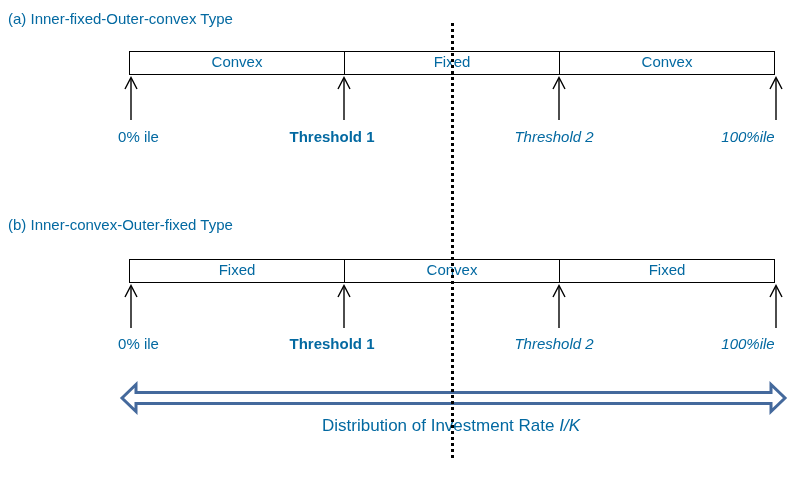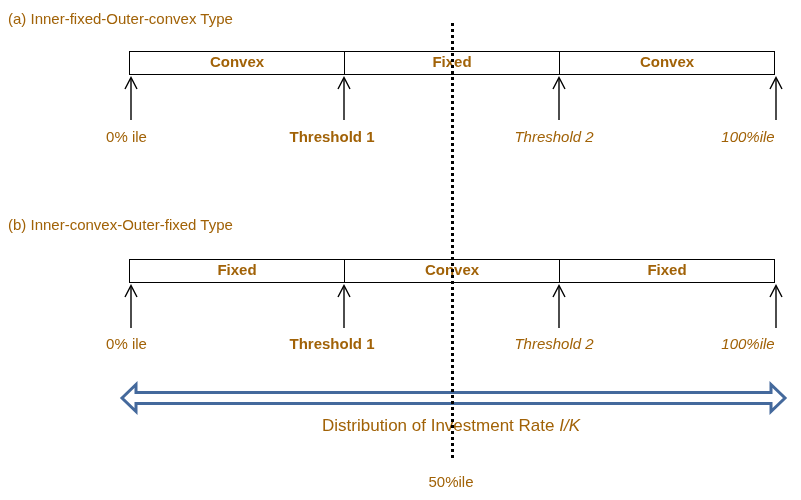--- a/index.html
+++ b/index.html
@@ -1,54 +1,54 @@
 <!DOCTYPE html>
 <html><head>
 <meta charset="utf-8">
 <style>
   html,body{margin:0;padding:0;background:#ffffff;}
   .canvas{
     position:relative;
     width:801px;height:500px;
     background:#ffffff;
     font-family:"Liberation Sans", sans-serif;
-    color:#a16207;
+    color:#0369a1;
     overflow:hidden;
   }
   .sec-title{
     position:absolute;left:8px;
     font-size:15px;line-height:18px;
     white-space:nowrap;
   }
   .title-a{top:10px;}
   .title-b{top:216px;}
   .bar{
     position:absolute;left:129px;width:646px;height:24px;
     display:flex;box-sizing:border-box;
     border:1.5px solid #000;background:#fff;
   }
   .bar-a{top:51px;}
   .bar-b{top:259px;}
   .seg{
     flex:1;text-align:center;
     font-size:15px;line-height:20px;
     box-sizing:border-box;
-    overflow:hidden;white-space:nowrap;font-weight:bold;
+    overflow:hidden;white-space:nowrap;
   }
   .seg.divided{border-left:1.5px solid #000;}
   .up-arrow{position:absolute;width:18px;height:44px;}
   .ax1{left:122px;} .ax2{left:335px;} .ax3{left:550px;} .ax4{left:767px;}
   .arr-a{top:76px;} .arr-b{top:284px;}
   .marker-label{
     position:absolute;
     font-size:15px;line-height:16px;
     transform:translateX(-50%);
     white-space:nowrap;
   }
-  .mx1{left:116px;padding-left:21px;} .mx2{left:332px;font-weight:bold;} .mx3{left:554px;font-style:italic;} .mx4{left:748px;font-style:italic;}
+  .mx1{left:128px;padding-left:21px;} .mx2{left:332px;font-weight:bold;} .mx3{left:554px;font-style:italic;} .mx4{left:748px;font-style:italic;}
   .row-a{top:129px;} .row-b{top:336px;}
   .dotted-line{
     position:absolute;left:451px;top:23px;
     width:0;height:435px;
     border-left:3px dotted #000;
     z-index:5;
   }
   .dist-arrow{position:absolute;left:116px;top:380px;z-index:1;}
   .dist-label{
     position:absolute;left:126px;top:416px;width:650px;
@@ -126,15 +126,14 @@
   <div class="marker-label row-b mx4">100%ile</div>
 
   <div class="dotted-line"></div>
 
   <svg class="dist-arrow" width="675" height="36" viewBox="0 0 675 36">
     <polygon points="6,18 20,4.5 20,12.5 655,12.5 655,4.5 669,18 655,31.5 655,23.5 20,23.5 20,31.5" fill="#ffffff" stroke="#44699C" stroke-width="3" stroke-linejoin="miter"></polygon>
   </svg>
 
   <div class="dist-label"><span>Distribution of Investment Rate </span><em>I/K</em></div>
 
-  <div class="median-label">50%ile</div>
 
 </div>
 
 </body></html>

